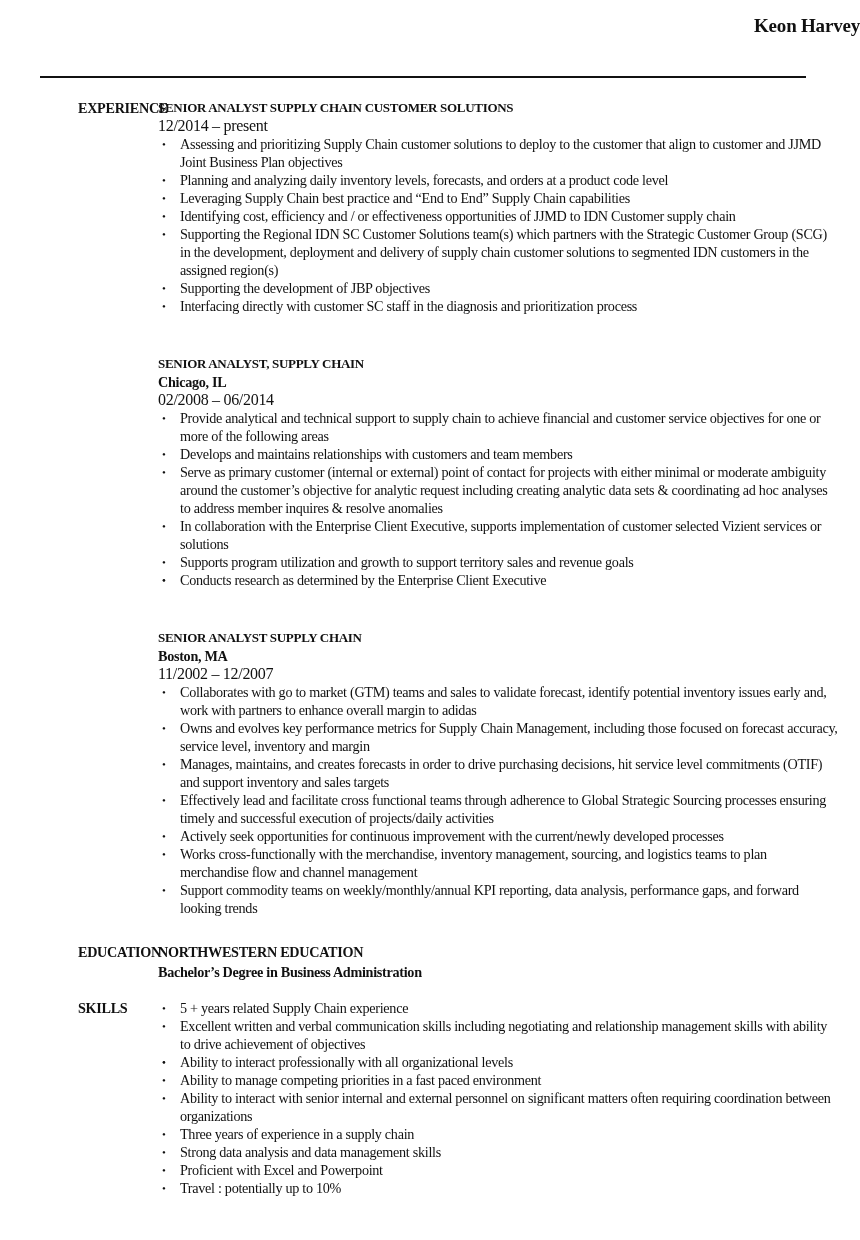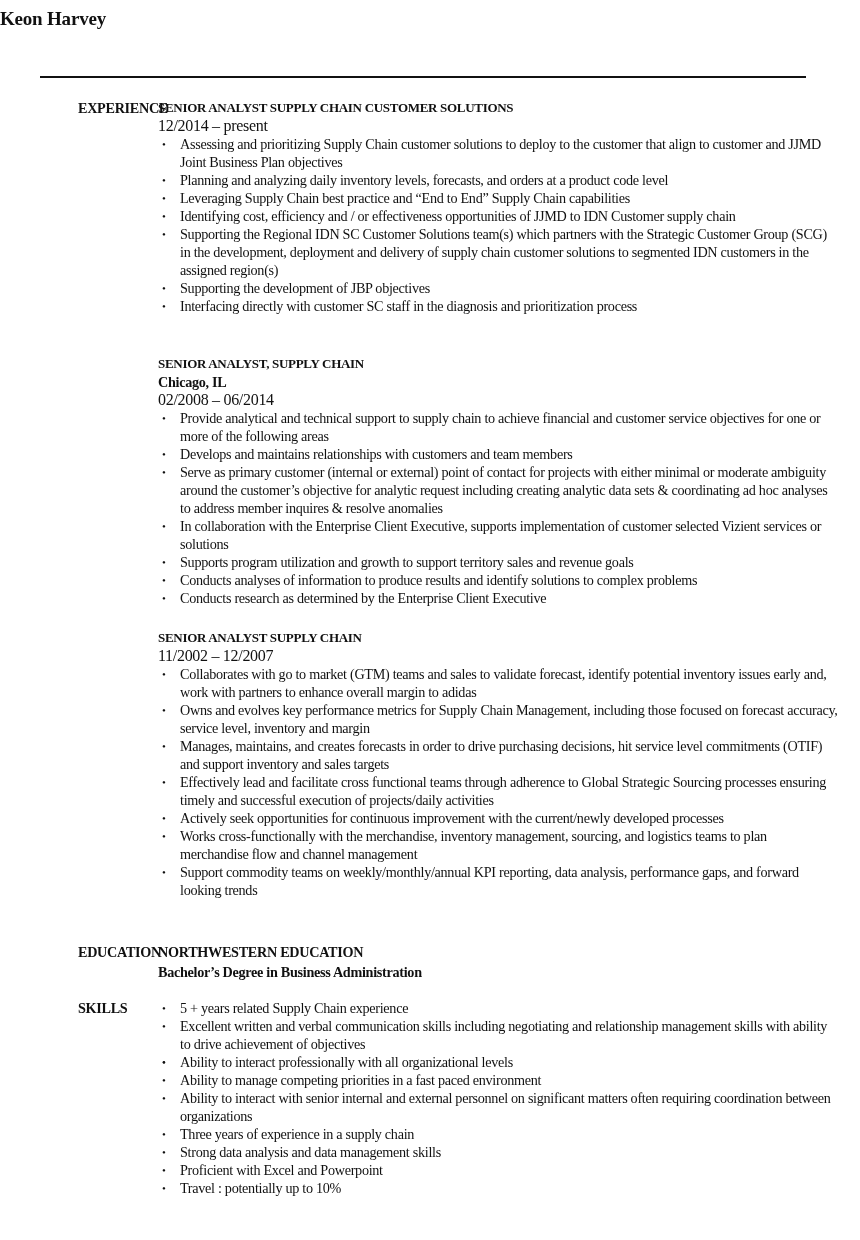--- a/index.html
+++ b/index.html
@@ -4,21 +4,21 @@
 <style>
   html, body { margin: 0; padding: 0; background: #ffffff; }
   body {
     width: 860px; height: 1240px; overflow: hidden;
     font-family: "Liberation Serif", "DejaVu Serif", serif;
     color: #111111;
     font-size: 14.2px;
     position: relative;
   }
   .page { position: absolute; left: 0; top: 0; width: 860px; }
-  .header { text-align: left; padding-top: 7px; }
+  .header { text-align: right; padding-top: 14px; }
   .name { font-weight: bold; font-size: 19px; line-height: 24px; letter-spacing: -0.2px; }
   .contact { font-weight: bold; font-size: 14.2px; margin-top: 9px; line-height: 18px; letter-spacing: -0.2px; }
   .rule { position: absolute; left: 40px; width: 766px; top: 76px; height: 2px; background: #111; }
 
   .section { position: absolute; left: 0; width: 860px; }
   .sec-label { position: absolute; left: 36px; top: 0; font-weight: bold; font-size: 14.2px; line-height: 18px; letter-spacing: -0.3px; margin-left: 42px; }
   .sec-body { position: absolute; left: 158px; top: 0; width: 680px; }
 
   .job-title { font-weight: bold; font-size: 13px; line-height: 18px; letter-spacing: -0.3px; }
   .job-loc { font-weight: bold; font-size: 14.2px; line-height: 18px; letter-spacing: -0.3px; }
@@ -57,26 +57,27 @@
       <div class="job" style="position:absolute; top:256px; width:680px;">
         <div class="job-title">SENIOR ANALYST, SUPPLY CHAIN</div>
         <div class="job-loc">Chicago, IL</div>
         <div class="job-dates">02/2008 – 06/2014</div>
         <ul>
             <li><span class="bullet">•</span><span>Provide analytical and technical support to supply chain to achieve financial and customer service objectives for one or more of the following areas</span></li>
             <li><span class="bullet">•</span><span>Develops and maintains relationships with customers and team members</span></li>
             <li><span class="bullet">•</span><span>Serve as primary customer (internal or external) point of contact for projects with either minimal or moderate ambiguity around the customer’s objective for analytic request including creating analytic data sets &amp; coordinating ad hoc analyses to address member inquires &amp; resolve anomalies</span></li>
             <li><span class="bullet">•</span><span>In collaboration with the Enterprise Client Executive, supports implementation of customer selected Vizient services or solutions</span></li>
             <li><span class="bullet">•</span><span>Supports program utilization and growth to support territory sales and revenue goals</span></li>
-            <li><span class="bullet">•</span><span>Conducts analyses of information to produce results and identify solutions to complex problems</span></li>
+            <li><span class="bullet">•</span></li>
             <li><span class="bullet">•</span><span>Conducts research as determined by the Enterprise Client Executive</span></li>
           </ul>
       </div>
       <div class="job" style="position:absolute; top:530px; width:680px;">
         <div class="job-title">SENIOR ANALYST SUPPLY CHAIN</div>
+        <div class="job-loc">Boston, MA</div>
         <div class="job-dates">11/2002 – 12/2007</div>
         <ul>
             <li><span class="bullet">•</span><span>Collaborates with go to market (GTM) teams and sales to validate forecast, identify potential inventory issues early and, work with partners to enhance overall margin to adidas</span></li>
             <li><span class="bullet">•</span><span>Owns and evolves key performance metrics for Supply Chain Management, including those focused on forecast accuracy, service level, inventory and margin</span></li>
             <li><span class="bullet">•</span><span>Manages, maintains, and creates forecasts in order to drive purchasing decisions, hit service level commitments (OTIF) and support inventory and sales targets</span></li>
             <li><span class="bullet">•</span><span>Effectively lead and facilitate cross functional teams through adherence to Global Strategic Sourcing processes ensuring timely and successful execution of projects/daily activities</span></li>
             <li><span class="bullet">•</span><span>Actively seek opportunities for continuous improvement with the current/newly developed processes</span></li>
             <li><span class="bullet">•</span><span>Works cross-functionally with the merchandise, inventory management, sourcing, and logistics teams to plan merchandise flow and channel management</span></li>
             <li><span class="bullet">•</span><span>Support commodity teams on weekly/monthly/annual KPI reporting, data analysis, performance gaps, and forward looking trends</span></li>
           </ul>

